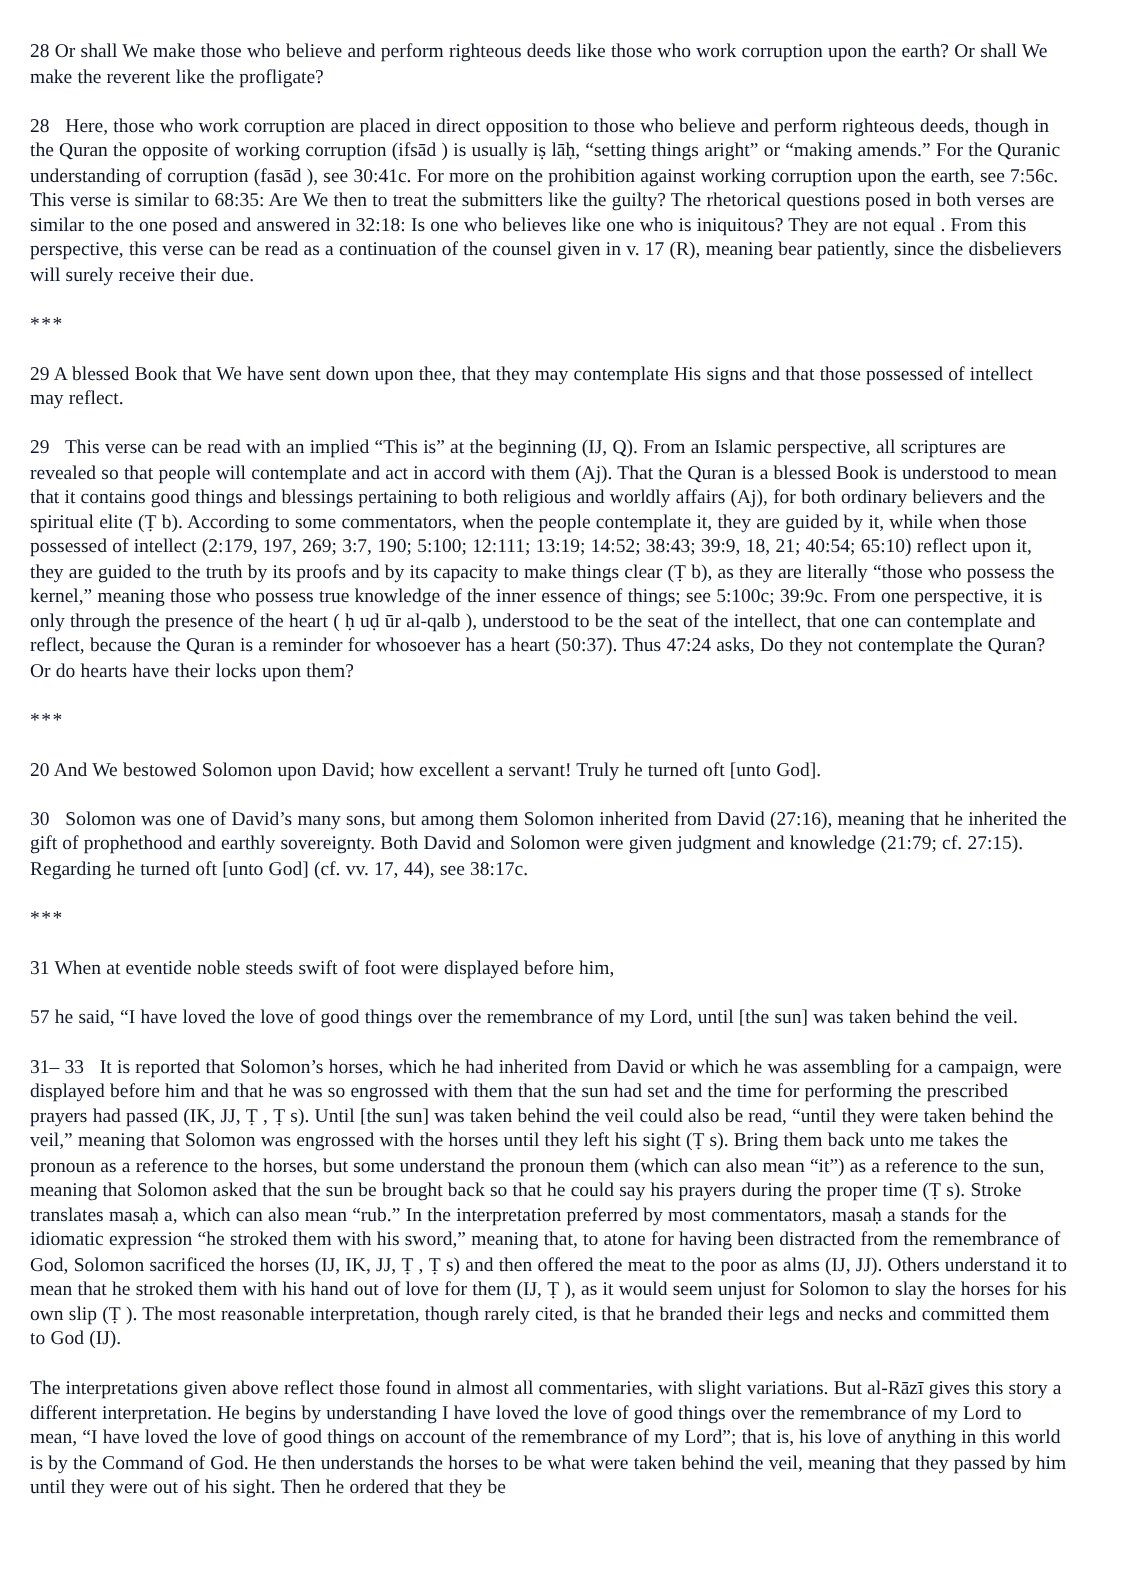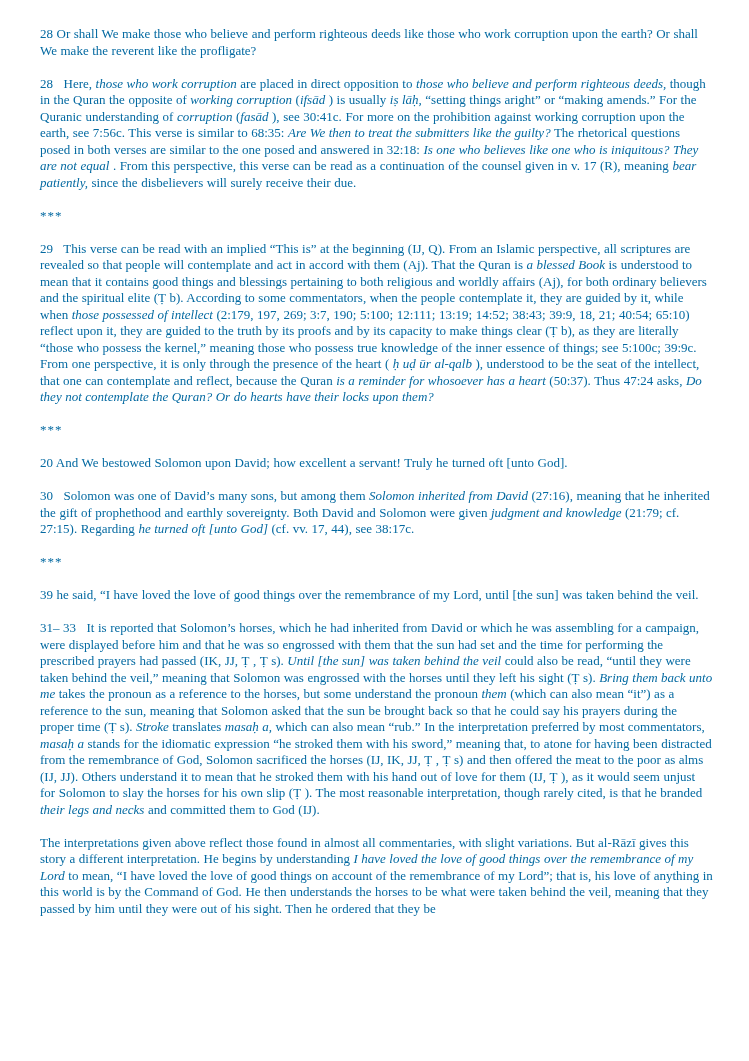--- a/index.html
+++ b/index.html
@@ -6,54 +6,55 @@
     margin: 0;
     padding: 0;
     background: #ffffff;
   }
   .page {
     position: relative;
     box-sizing: border-box;
     width: 749px;
     height: 1061px;
     background: #ffffff;
-    padding: 26px 36px 10px 40px;
+    padding: 26px 36px 10px 20px;
     overflow: hidden;
     font-family: "Liberation Serif", serif;
     font-size: 13px;
     line-height: 16.5px;
-    color: #0369a1;
+    color: #0f172a;
     text-align: left;
   }
   p.para {
     margin: 0 0 16.5px 0;
     white-space: pre-wrap;
     word-spacing: 0.02em;
   }
   p.separator {
     letter-spacing: 1px;
   }
   .it {
-    font-style: italic;
     margin-top: 32px;
   }
   .rm {
     font-style: normal;
   }
 </style>
 </head>
 <body>
 
 <div class="page">
   <div>
       <p class="para verse"><span class="rm">28 Or shall We make those who believe and perform righteous deeds like those who work corruption upon the earth? Or shall We make the reverent like the profligate?</span></p>
       <p class="para commentary"><span class="rm">28   Here, </span><span class="it">those who work corruption</span><span class="rm"> are placed in direct opposition to </span><span class="it">those who believe and perform righteous deeds,</span><span class="rm"> though in the Quran the opposite of </span><span class="it">working corruption</span><span class="rm"> (</span><span class="it">ifsād</span><span class="rm"> ) is usually </span><span class="it">iṣ lāḥ,</span><span class="rm"> “setting things aright” or “making amends.” For the Quranic understanding of </span><span class="it">corruption</span><span class="rm"> (</span><span class="it">fasād</span><span class="rm"> ), see 30:41c. For more on the prohibition against working corruption upon the earth, see 7:56c. This verse is similar to 68:35: </span><span class="it">Are We then to treat the submitters like the guilty?</span><span class="rm"> The rhetorical questions posed in both verses are similar to the one posed and answered in 32:18: </span><span class="it">Is one who believes like one who is iniquitous? They are not equal</span><span class="rm"> . From this perspective, this verse can be read as a continuation of the counsel given in v. 17 (R), meaning </span><span class="it">bear patiently,</span><span class="rm"> since the disbelievers will surely receive their due.</span></p>
       <p class="para separator"><span class="rm">***</span></p>
+      <p class="para verse"><span class="rm">29 A blessed Book that We have sent down upon thee, that they may contemplate His signs and that those possessed of intellect may reflect.</span></p>
       <p class="para commentary"><span class="rm">29   This verse can be read with an implied “This is” at the beginning (IJ, Q). From an Islamic perspective, all scriptures are revealed so that people will contemplate and act in accord with them (Aj). That the Quran is </span><span class="it">a blessed Book</span><span class="rm"> is understood to mean that it contains good things and blessings pertaining to both religious and worldly affairs (Aj), for both ordinary believers and the spiritual elite (Ṭ b). According to some commentators, when the people contemplate it, they are guided by it, while when </span><span class="it">those possessed of intellect</span><span class="rm"> (2:179, 197, 269; 3:7, 190; 5:100; 12:111; 13:19; 14:52; 38:43; 39:9, 18, 21; 40:54; 65:10) reflect upon it, they are guided to the truth by its proofs and by its capacity to make things clear (Ṭ b), as they are literally “those who possess the kernel,” meaning those who possess true knowledge of the inner essence of things; see 5:100c; 39:9c. From one perspective, it is only through the presence of the heart ( </span><span class="it">ḥ uḍ ūr al-qalb</span><span class="rm"> ), understood to be the seat of the intellect, that one can contemplate and reflect, because the Quran </span><span class="it">is a reminder for whosoever has a heart</span><span class="rm"> (50:37). Thus 47:24 asks, </span><span class="it">Do they not contemplate the Quran? Or do hearts have their locks upon them?</span></p>
       <p class="para separator"><span class="rm">***</span></p>
       <p class="para verse"><span class="rm">20 And We bestowed Solomon upon David; how excellent a servant! Truly he turned oft [unto God].</span></p>
       <p class="para commentary"><span class="rm">30   Solomon was one of David’s many sons, but among them </span><span class="it">Solomon inherited from David</span><span class="rm"> (27:16), meaning that he inherited the gift of prophethood and earthly sovereignty. Both David and Solomon were given </span><span class="it">judgment and knowledge</span><span class="rm"> (21:79; cf. 27:15). Regarding </span><span class="it">he turned oft [unto God]</span><span class="rm"> (cf. vv. 17, 44), see 38:17c.</span></p>
       <p class="para separator"><span class="rm">***</span></p>
-      <p class="para verse"><span class="rm">39 he said, “I have loved the love of good things over the remembrance of my Lord, until [the sun] was taken behind the veil.</span></p>
+      <p class="para verse"><span class="rm">31 When at eventide noble steeds swift of foot were displayed before him,</span></p>
+      <p class="para verse"><span class="rm">57 he said, “I have loved the love of good things over the remembrance of my Lord, until [the sun] was taken behind the veil.</span></p>
       <p class="para commentary"><span class="rm">31– 33   It is reported that Solomon’s horses, which he had inherited from David or which he was assembling for a campaign, were displayed before him and that he was so engrossed with them that the sun had set and the time for performing the prescribed prayers had passed (IK, JJ, Ṭ , Ṭ s). </span><span class="it">Until [the sun] was taken behind the veil</span><span class="rm"> could also be read, “until they were taken behind the veil,” meaning that Solomon was engrossed with the horses until they left his sight (Ṭ s). </span><span class="it">Bring them back unto me</span><span class="rm"> takes the pronoun as a reference to the horses, but some understand the pronoun </span><span class="it">them</span><span class="rm"> (which can also mean “it”) as a reference to the sun, meaning that Solomon asked that the sun be brought back so that he could say his prayers during the proper time (Ṭ s). </span><span class="it">Stroke</span><span class="rm"> translates </span><span class="it">masaḥ a,</span><span class="rm"> which can also mean “rub.” In the interpretation preferred by most commentators, </span><span class="it">masaḥ a</span><span class="rm"> stands for the idiomatic expression “he stroked them with his sword,” meaning that, to atone for having been distracted from the remembrance of God, Solomon sacrificed the horses (IJ, IK, JJ, Ṭ , Ṭ s) and then offered the meat to the poor as alms (IJ, JJ). Others understand it to mean that he stroked them with his hand out of love for them (IJ, Ṭ ), as it would seem unjust for Solomon to slay the horses for his own slip (Ṭ ). The most reasonable interpretation, though rarely cited, is that he branded </span><span class="it">their legs and necks</span><span class="rm"> and committed them to God (IJ).</span></p>
       <p class="para commentary"><span class="rm">The interpretations given above reflect those found in almost all commentaries, with slight variations. But al-Rāzī gives this story a different interpretation. He begins by understanding </span><span class="it">I have loved the love of good things over the remembrance of my Lord</span><span class="rm"> to mean, “I have loved the love of good things on account of the remembrance of my Lord”; that is, his love of anything in this world is by the Command of God. He then understands the horses to be what were taken behind the veil, meaning that they passed by him until they were out of his sight. Then he ordered that they be</span></p>
     </div>
 </div>
 
 </body></html>

